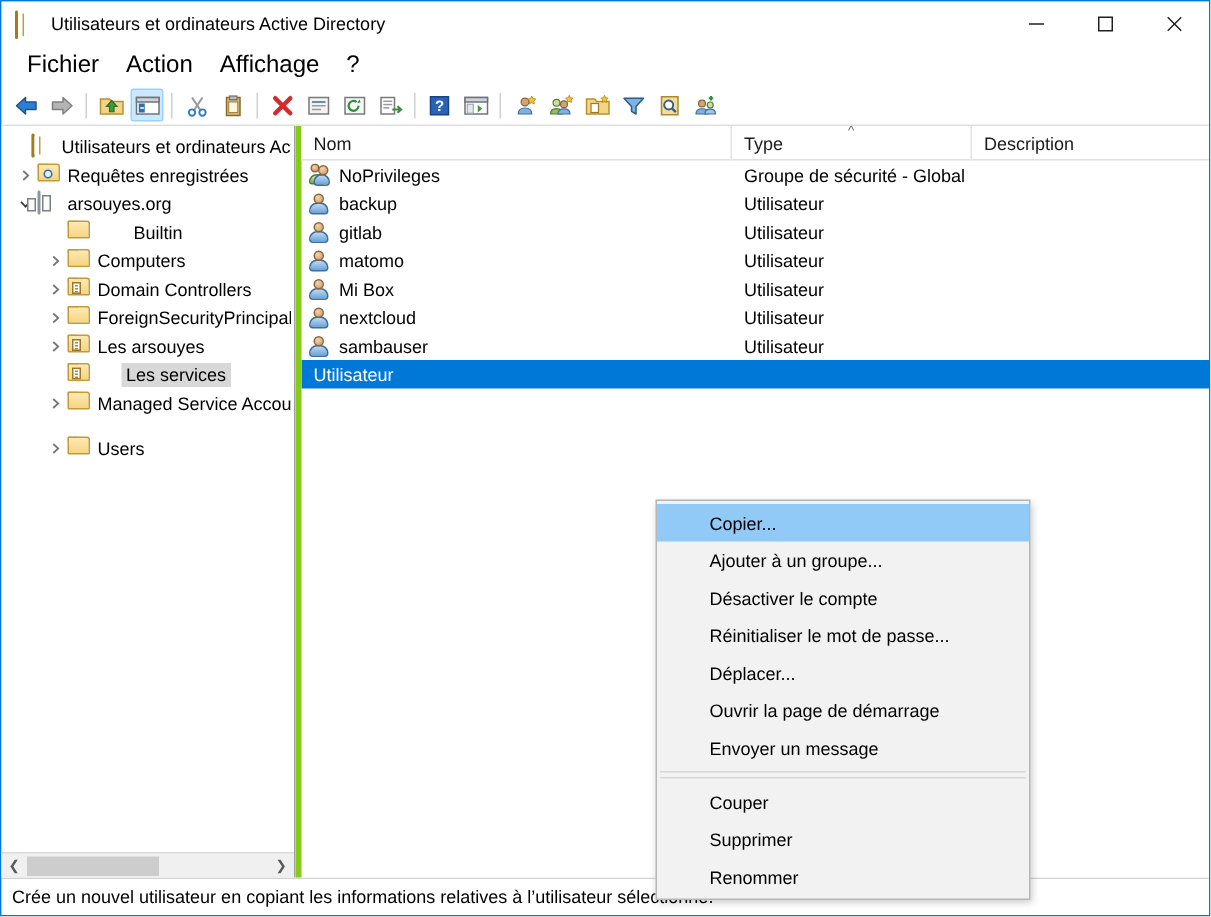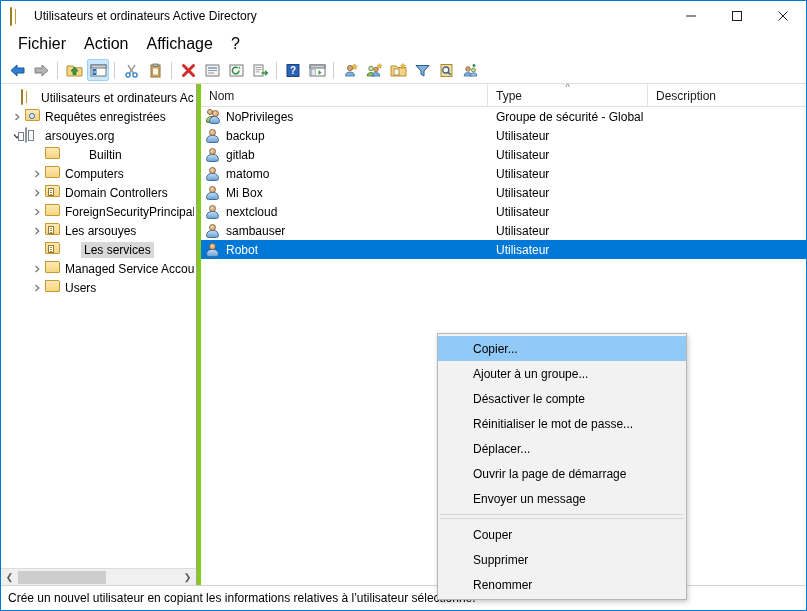--- a/index.html
+++ b/index.html
@@ -675,21 +675,21 @@
             <svg width="8" height="8" viewBox="0 0 8 8">
                 <path d="M2.5 1 L5.8 4 L2.5 7" fill="none" stroke="#767676" stroke-width="1.2"></path>
               </svg>
           </span>
           <span class="ticon">
             <span class="folder"><span class="tab"></span><span class="back"></span></span>
           </span>
           <span class="tlabel">Managed Service Accounts</span>
         </div>
 
-        <div class="tnode" style="padding-left:28px;">
+        <div class="tnode" style="padding-left:28px;margin-top:11px;">
           <span class="chev">
             <svg width="8" height="8" viewBox="0 0 8 8">
                 <path d="M2.5 1 L5.8 4 L2.5 7" fill="none" stroke="#767676" stroke-width="1.2"></path>
               </svg>
           </span>
           <span class="ticon">
             <span class="folder"><span class="tab"></span><span class="back"></span></span>
           </span>
           <span class="tlabel">Users</span>
         </div>
@@ -802,27 +802,20 @@
                 <span class="body-sh"></span>
                 <span class="person"></span>
               </span>
             <span>sambauser</span>
           </div>
           <div class="lcell c-type">Utilisateur</div>
           <div class="lcell c-desc"></div>
         </div>
 
         <div class="lrow selected">
-          <div class="lcell c-nom">
-            <span class="uicon">
-                <span class="body-sh"></span>
-                <span class="person"></span>
-              </span>
-            <span>Robot</span>
-          </div>
           <div class="lcell c-type">Utilisateur</div>
           <div class="lcell c-desc"></div>
         </div>
 
       </div>
 
       <div id="ctxmenu">
         <div class="ci hl">
             <span>Copier...</span>
           </div>

